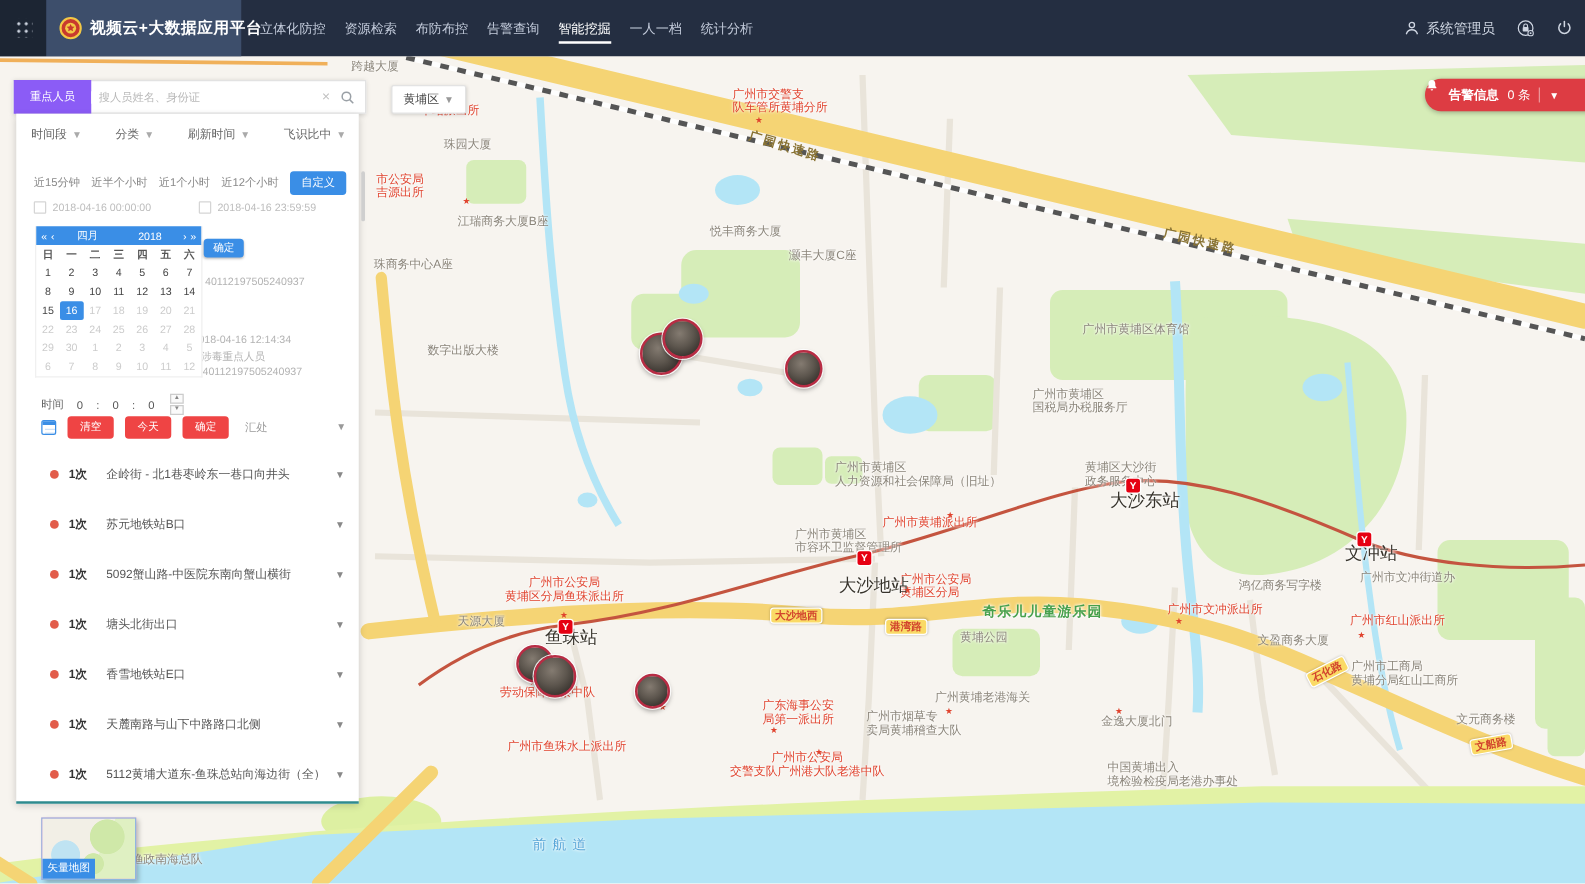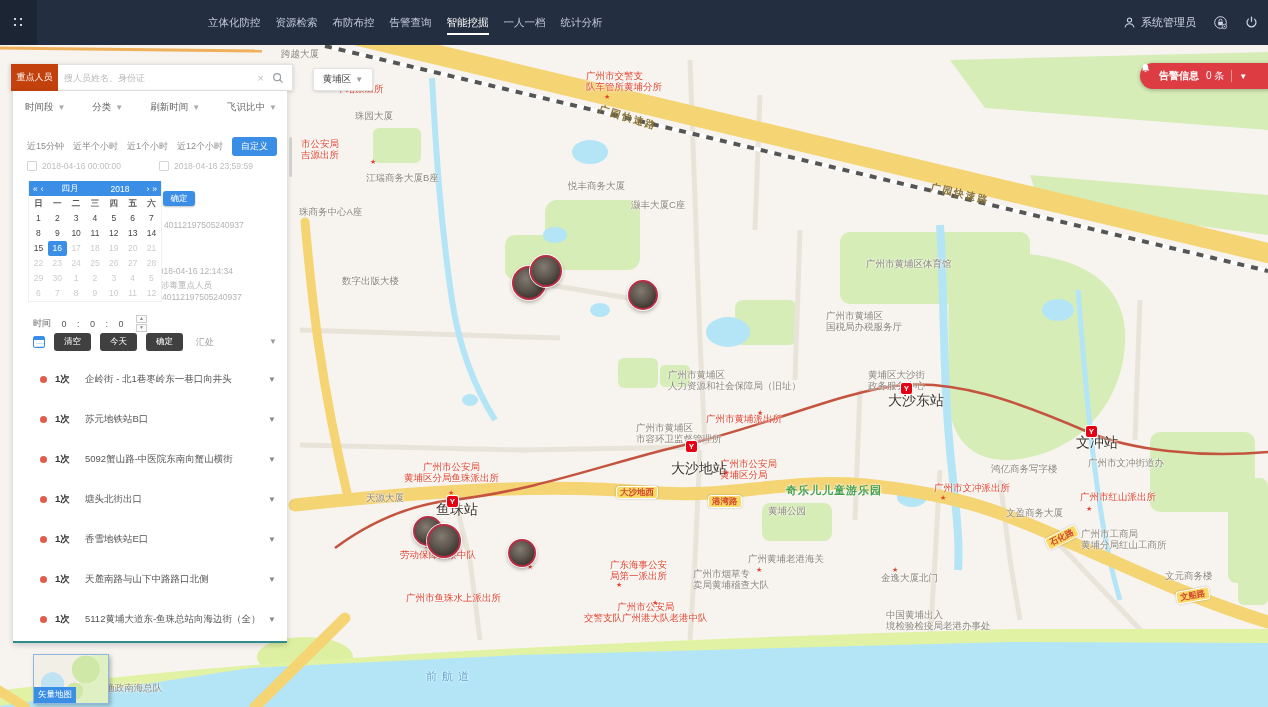--- a/index.html
+++ b/index.html
@@ -41,21 +41,21 @@
   .minimap{position:absolute;left:33px;top:609px;width:74px;height:48px;background:#f9a8d4;border:1px solid #8fb6e0;box-shadow:2px 2px 4px rgba(0,0,0,.25);z-index:9;cursor:pointer;}
   .mm-inner{position:absolute;inset:0;background:
     radial-gradient(circle at 70% 30%,#cfe8a8 0 22%,transparent 23%),
     radial-gradient(circle at 25% 60%,#bfe3f2 0 18%,transparent 19%),
     radial-gradient(circle at 55% 75%,#cfe8a8 0 15%,transparent 16%),
     linear-gradient(115deg,#f2efe6 60%,#dff0c2 61%);}
   .mm-label{position:absolute;left:0;bottom:0;background:#3a8ee6;color:#fff;font-size:8.5px;padding:2px 4px;z-index:2;}
   
   .panel{position:absolute;left:10px;top:64px;width:283px;height:581px;z-index:20;}
   .searchbar{position:absolute;left:0;top:0;width:283px;height:27px;background:#fff;border:1px solid #e2e2e2;box-sizing:border-box;display:flex;align-items:center;box-shadow:0 1px 4px rgba(0,0,0,.18);}
-  .search-tab{width:47px;height:27px;background:#c2410c;color:#fff;font-size:9px;display:flex;align-items:center;justify-content:center;flex:none;cursor:pointer;}
+  .search-tab{width:62px;height:27px;background:#8b5cf6;color:#fff;font-size:9px;display:flex;align-items:center;justify-content:center;flex:none;cursor:pointer;}
   .search-input{flex:1;border:none;outline:none;font-size:9px;color:#555;padding:0 6px;min-width:0;font-family:inherit;}
   .search-input::placeholder{color:#b9b9b9;}
   .clear-x{color:#c0c0c0;font-size:11px;padding:0 6px;cursor:pointer;}
   .search-ic{padding:0 8px 0 2px;cursor:pointer;display:flex;align-items:center;}
   .pbody{position:absolute;left:3px;top:27px;width:274px;height:552px;background:#fff;box-shadow:0 2px 6px rgba(0,0,0,.18);}
   .pbody::after{content:"";position:absolute;left:0;right:0;bottom:0;height:2px;background:#2e8b8e;}
   .filter-row{position:absolute;left:12px;right:10px;top:10px;display:flex;justify-content:space-between;}
   .filter{display:flex;align-items:center;gap:4px;font-size:9.5px;color:#666;cursor:pointer;}
   .filter i{font-style:normal;color:#aaa;font-size:8px;}
   .quick-row{position:absolute;left:14px;top:46px;display:flex;align-items:center;gap:9px;}
@@ -77,21 +77,21 @@
   .cal-cell.m{color:#ccc;}
   .cal-cell.s{background:#3a8ee6;color:#fff;border-radius:2px;}
   .confirm-fl{position:absolute;left:150px;top:100px;width:32px;height:15px;background:#3a8ee6;color:#fff;font-size:8.5px;text-align:center;line-height:15px;border-radius:3px;z-index:3;cursor:pointer;box-shadow:0 1px 2px rgba(0,0,0,.25);}
   .time-row{position:absolute;left:20px;top:224px;display:flex;align-items:center;gap:6px;font-size:9px;color:#666;}
   .time-row .tv{width:14px;text-align:center;color:#555;}
   .spinner{display:flex;flex-direction:column;gap:1px;margin-left:2px;}
   .spinner span{width:9px;height:6px;border:1px solid #ccc;font-size:5px;line-height:5px;text-align:center;color:#888;cursor:pointer;background:#fafafa;}
   .btn-row{position:absolute;left:20px;top:242px;display:flex;align-items:center;gap:9px;}
   .cal-ic{width:12px;height:12px;border:1px solid #3a8ee6;border-radius:2px;box-sizing:border-box;cursor:pointer;background:linear-gradient(#3a8ee6 0 0) no-repeat 0 0/100% 3px,
     linear-gradient(#cfe2f7 0 0) no-repeat 2px 6px/8px 1px,linear-gradient(#cfe2f7 0 0) no-repeat 2px 9px/8px 1px;}
-  .pbtn{background:#404040;color:#fff;font-size:8.5px;border:none;border-radius:3px;padding:3px 10px;cursor:pointer;font-family:inherit;}
+  .pbtn{background:#ef4444;color:#fff;font-size:8.5px;border:none;border-radius:3px;padding:3px 10px;cursor:pointer;font-family:inherit;}
   .covered-txt{font-size:9px;color:#9a9a9a;margin-left:4px;}
   .row-caret{position:absolute;right:10px;top:246px;color:#999;font-size:8px;}
   .results{position:absolute;left:0;top:268px;width:274px;}
   .res-row{height:40px;display:flex;align-items:center;position:relative;cursor:pointer;padding-left:30px;}
   .res-dot{position:absolute;left:27px;width:7px;height:7px;border-radius:50%;background:#e25c4a;}
   .res-count{position:absolute;left:42px;font-size:9.5px;color:#333;font-weight:bold;}
   .res-name{position:absolute;left:72px;right:26px;font-size:9.5px;color:#555;white-space:nowrap;overflow:hidden;}
   .res-caret{position:absolute;right:11px;color:#888;font-size:8px;}
   .scroll-thumb{position:absolute;left:279px;top:73px;width:3px;height:40px;background:#cfcfcf;border-radius:2px;}
 </style>
@@ -279,20 +279,31 @@
     <div class="minimap">
       <div class="mm-inner"></div>
       <span class="mm-label">矢量地图</span>
     </div>
   </div>
 
   <header class="navbar">
     <div class="grid-btn">
       <span class="grid-dots"></span>
     </div>
+    <div class="brand">
+      <span style="display:flex;">
+        <svg viewBox="0 0 20 20" width="19" height="19">
+          <circle cx="10" cy="10" r="8.5" fill="#c8392e"></circle>
+          <circle cx="10" cy="10" r="8.5" fill="none" stroke="#f3c845" stroke-width="1.8"></circle>
+          <circle cx="10" cy="10" r="4.6" fill="#f3c845"></circle>
+          <path d="M10 6.6l1 2.1 2.3.2-1.7 1.6.5 2.2-2.1-1.2-2.1 1.2.5-2.2L6.7 8.9l2.3-.2z" fill="#c8392e"></path>
+        </svg>
+      </span>
+      <span class="brand-title">视频云+大数据应用平台</span>
+    </div>
     <nav class="nav-menu" id="navMenu">
         <div class="nav-item">立体化防控</div>
         <div class="nav-item">资源检索</div>
         <div class="nav-item">布防布控</div>
         <div class="nav-item">告警查询</div>
         <div class="nav-item active">智能挖掘</div>
         <div class="nav-item">一人一档</div>
         <div class="nav-item">统计分析</div>
       </nav>
     <div class="nav-right">

